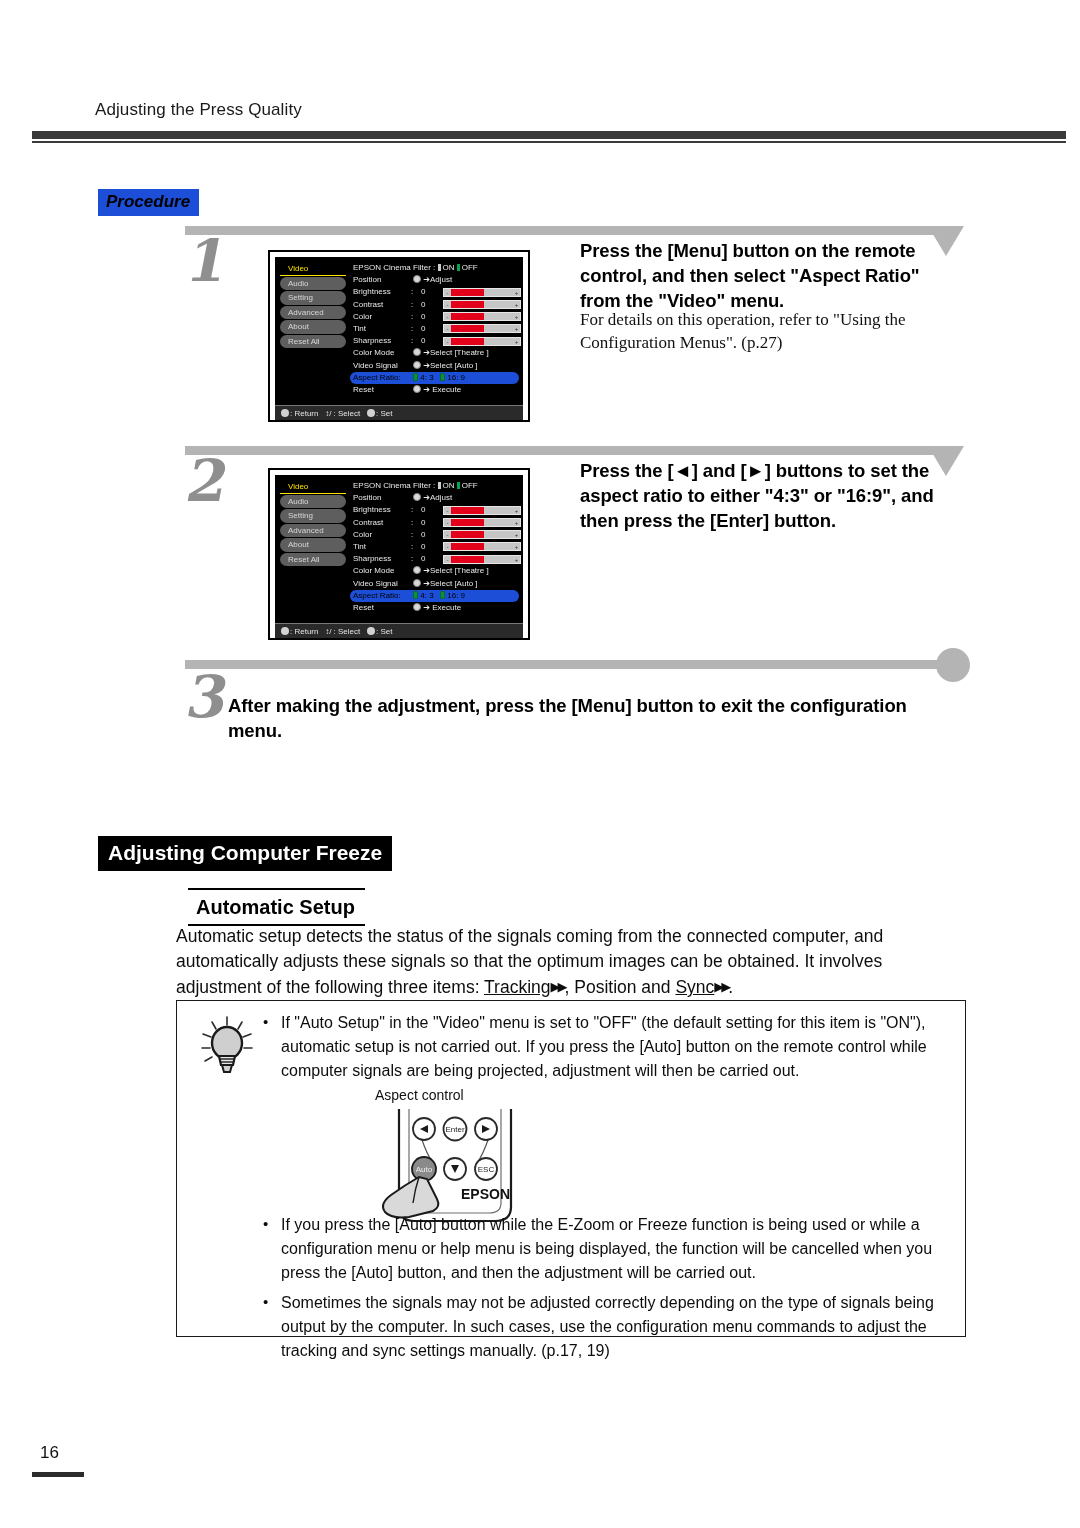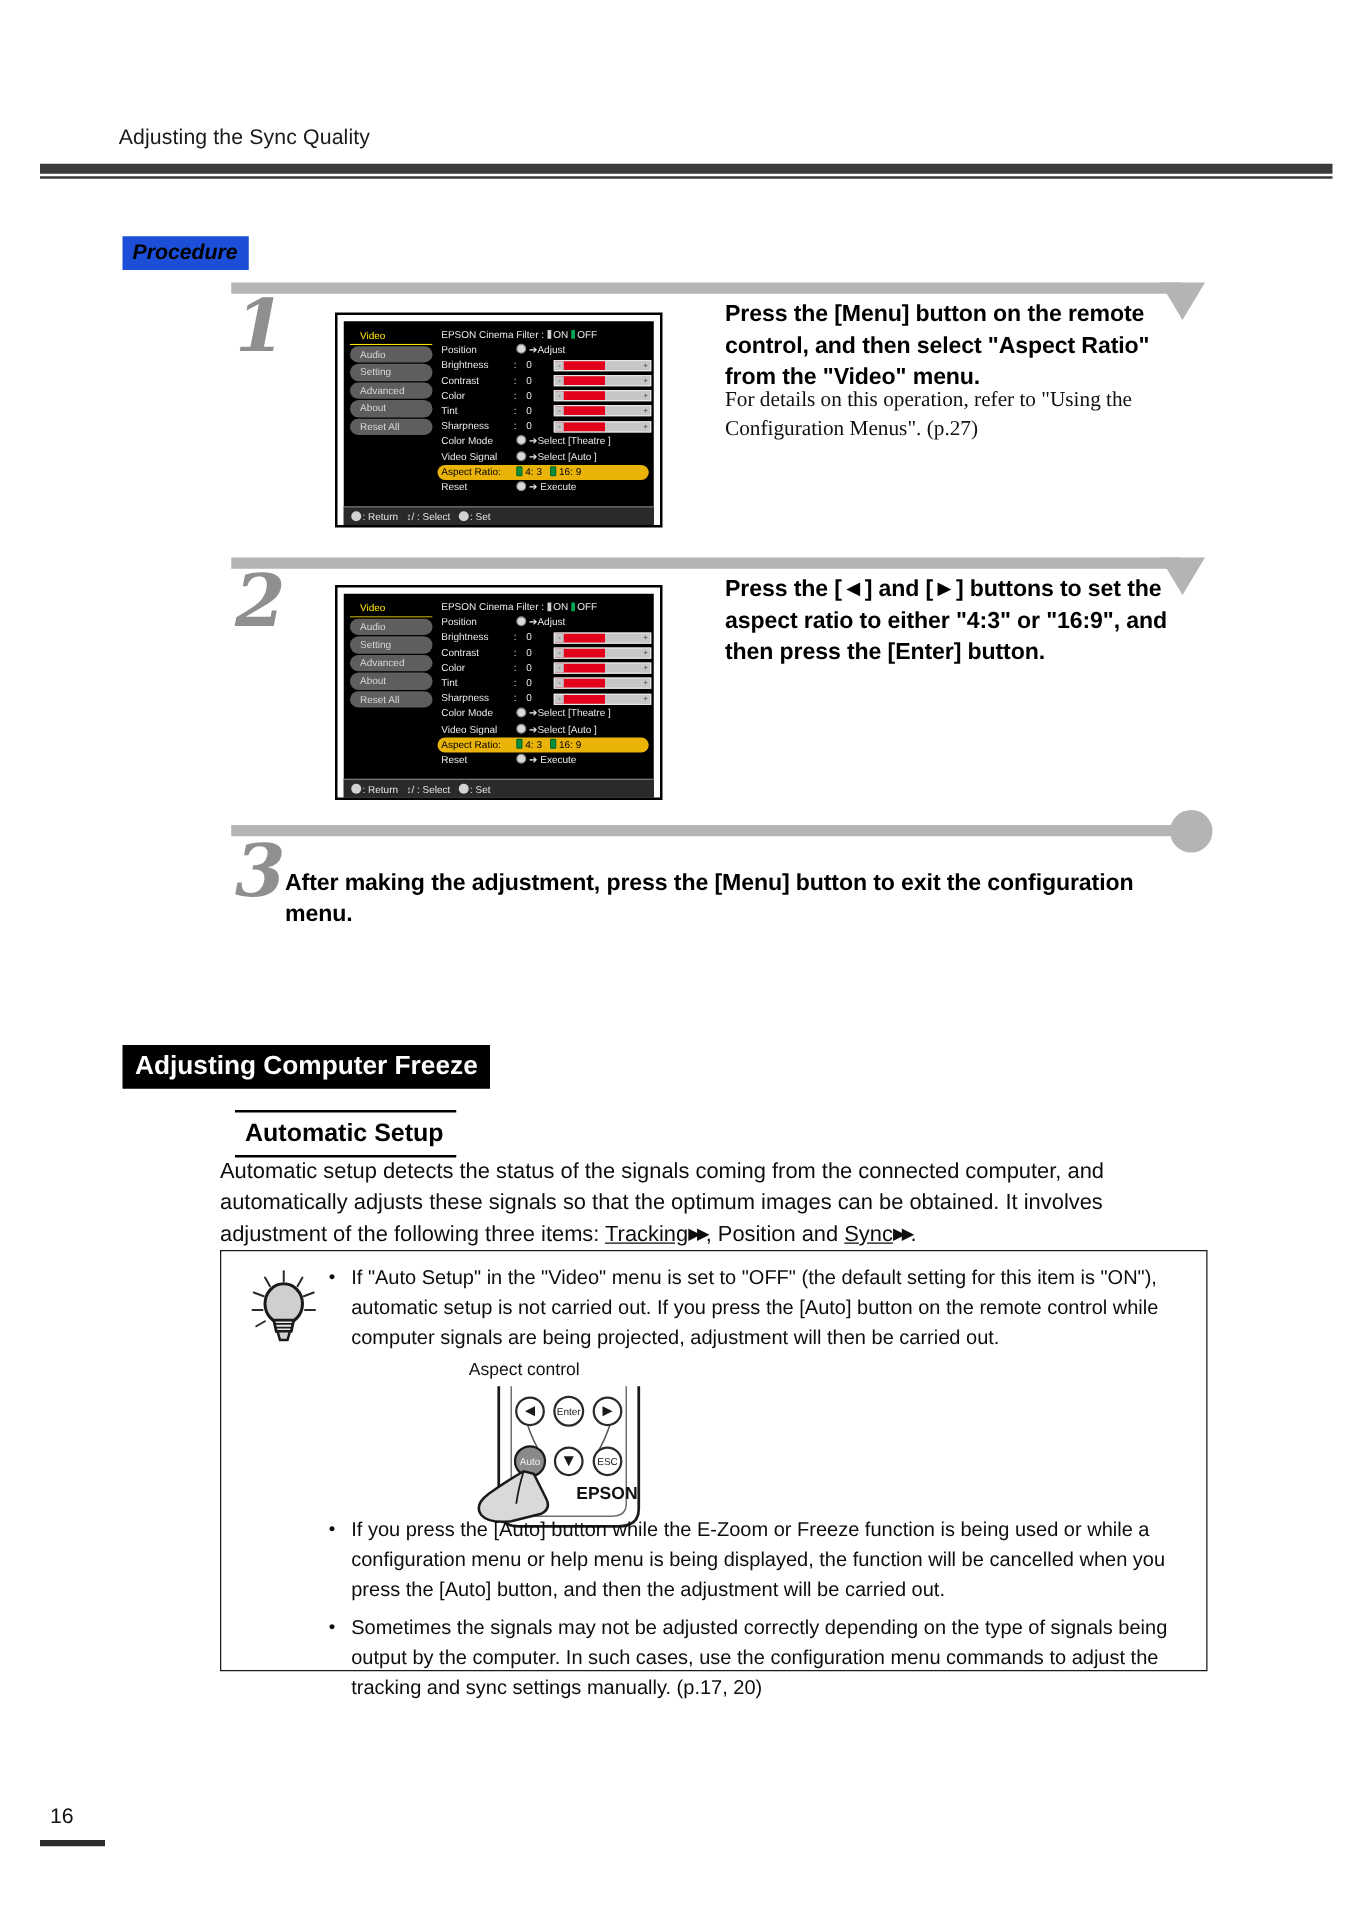--- a/index.html
+++ b/index.html
@@ -126,21 +126,21 @@
     border: 1px solid #e6e6e6;
   }
   .bar-fill { position: absolute; left: 0; top: 0; height: 100%; background: #e2001a; }
   .bar-minus, .bar-plus {
     position: absolute; top: 0; width: 7px; height: 100%;
     background: #c6c6c6; color: #333; font-size: 6px;
     line-height: 9px; text-align: center;
   }
   .bar-minus { left: 0; } .bar-plus { right: 0; }
   .osd-row.hl {
-    background: #eab308; color: #000; border-radius: 6px;
+    background: #1d4ed8; color: #000; border-radius: 6px;
     padding-left: 3px; margin-left: -3px;
   }
   .osd-row.hl .knob { background: #0a8f3c; border-color: #056b2c; width: 5px; height: 8px; border-radius: 1px;}
   .osd-foot {
     position: absolute; left: 0; right: 0; bottom: 0;
     height: 15px; line-height: 15px;
     background: #2a2a2a; color: #e4e4e4;
     font-size: 8px; padding-left: 6px;
     border-top: 1px solid #777;
     white-space: nowrap;
@@ -200,21 +200,21 @@
     font-size: 17px; color: #111;
   }
   .pg-rule {
     position: absolute; left: 32px; top: 1472px;
     width: 52px; height: 5px; background: #2b2b2b;
   }
 </style>
 </head>
 <body>
 
-<div class="page-header">Adjusting the Sync Quality</div>
+<div class="page-header">Adjusting the Press Quality</div>
 <div class="header-rule"></div>
 <div class="header-rule-thin"></div>
 
 <div class="procedure-tag">Procedure</div>
 
 <div class="step-bar" style="left:185px; top:226px; width:760px;"></div>
 <div class="step-bar-tri" style="left:928px; top:226px;"></div>
 <div class="step-num" style="left:188px; top:232px;">1</div>
 <div class="step-head" style="left:580px; top:238px; width:370px;">Press the [Menu] button on the remote control, and then select "Aspect Ratio" from the "Video" menu.</div>
 <div class="step-sub" style="left:580px; top:308px; width:380px;">For details on this operation, refer to "Using the Configuration Menus". (p.27)</div>
@@ -489,18 +489,18 @@
         <text x="117" y="65" font-family="Liberation Sans, sans-serif" font-size="8" text-anchor="middle" fill="#1a1a1a">ESC</text>
 
         <path d="M50 70 Q36 78 22 88 Q10 97 16 105 Q22 112 40 110 L64 104 Q72 100 68 92 Q62 80 58 72 Z" fill="#d9d9d9" stroke="#1a1a1a" stroke-width="2"></path>
         <path d="M50 70 Q46 82 44 96" fill="none" stroke="#1a1a1a" stroke-width="1.4"></path>
 
         <text x="92" y="92" font-family="Liberation Sans, sans-serif" font-size="14" font-weight="bold" fill="#111">EPSON</text>
       </svg>
     </div>
 
     <div class="tip-item" style="margin-top:130px;">If you press the [Auto] button while the E-Zoom or Freeze function is being used or while a configuration menu or help menu is being displayed, the function will be cancelled when you press the [Auto] button, and then the adjustment will be carried out.</div>
-    <div class="tip-item">Sometimes the signals may not be adjusted correctly depending on the type of signals being output by the computer. In such cases, use the configuration menu commands to adjust the tracking and sync settings manually. (p.17, 20)</div>
+    <div class="tip-item">Sometimes the signals may not be adjusted correctly depending on the type of signals being output by the computer. In such cases, use the configuration menu commands to adjust the tracking and sync settings manually. (p.17, 19)</div>
   </div>
 </div>
 
 <div class="pg-num">16</div>
 <div class="pg-rule"></div>
 
 </body></html>

